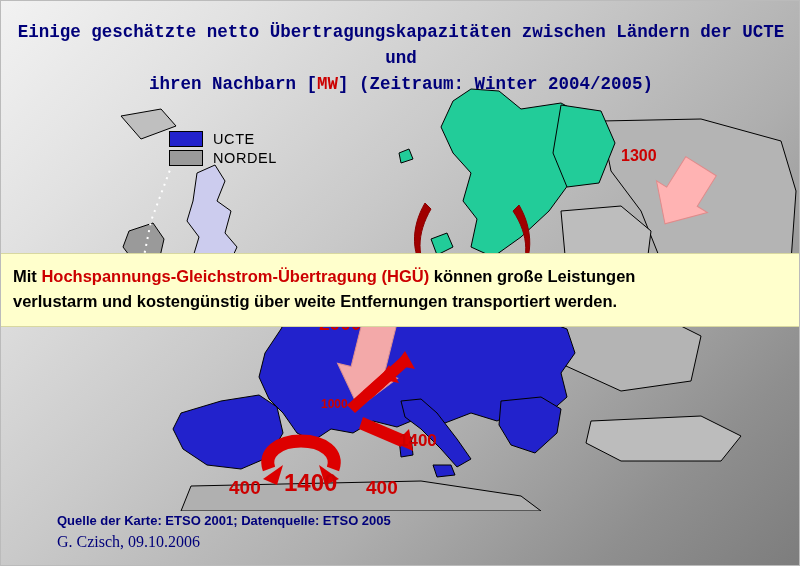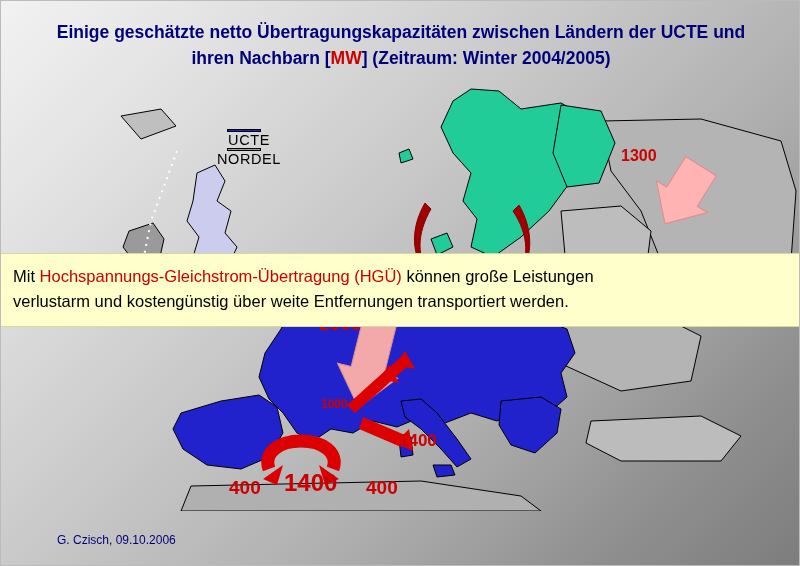--- a/index.html
+++ b/index.html
@@ -22,20 +22,21 @@
   #title {
     position: absolute;
     left: 16px;
     top: 18px;
     width: 768px;
     text-align: center;
     color: #00007a;
     font-weight: bold;
     font-size: 17.5px;
     line-height: 26px;
+    font-family: Liberation Mono, monospace;
   }
   #title .mw {
     color: #cc0000;
   }
 
   
   #map {
     position: absolute;
     left: 0;
     top: 60px;
@@ -50,21 +51,20 @@
   #legend {
     position: absolute;
     left: 168px;
     top: 128px;
     width: 160px;
   }
   .legend-row {
     display: flex;
     align-items: center;
     height: 19px;
-    flex-direction: column;
   }
   .legend-swatch {
     width: 34px;
     height: 16px;
     border: 1px solid #000000;
     box-sizing: border-box;
     margin-right: 10px;
   }
   .legend-label {
     color: #000000;
@@ -79,21 +79,21 @@
     left: 0;
     top: 252px;
     width: 800px;
     background: #ffffcc;
     border-top: 1px solid #d8d8a0;
     border-bottom: 1px solid #d8d8a0;
     padding: 10px 12px 12px 12px;
     box-sizing: border-box;
     color: #000000;
     font-size: 16.5px;
-    font-weight: normal;
+    font-weight: bold;
     line-height: 25px;
   }
   #banner .hg {
     color: #cc0000;
   }
 
   
   .num {
     position: absolute;
     color: #cc0000;
@@ -109,21 +109,22 @@
     top: 512px;
     color: #00007a;
     font-weight: bold;
     font-size: 13px;
   }
   #author {
     position: absolute;
     left: 56px;
     top: 532px;
     color: #00007a;
-    font-size: 12px;
+    font-size: 16px;
+    font-family: Liberation Serif, serif;
   }
 </style>
 </head>
 <body>
 
 <div id="slide">
 
   <div id="title">
     <span>Einige geschätzte netto Übertragungskapazitäten zwischen Ländern der UCTE und</span><br>
     <span>ihren Nachbarn [</span><span class="mw">MW</span><span>] (Zeitraum: Winter 2004/2005)</span>
@@ -215,15 +216,16 @@
   <div class="num" style="left:398px; top:430px; font-size:17px;">1400</div>
   <div class="num" style="left:228px; top:476px; font-size:19px;">400</div>
   <div class="num" style="left:283px; top:468px; font-size:24px;">1400</div>
   <div class="num" style="left:365px; top:476px; font-size:19px;">400</div>
 
   <div id="banner">
     <span>Mit </span><span class="hg">Hochspannungs-Gleichstrom-Übertragung (HGÜ)</span><span> können große Leistungen</span><br>
     <span>verlustarm und kostengünstig über weite Entfernungen transportiert werden.</span>
   </div>
 
+  <div id="source">Quelle der Karte: ETSO 2001; Datenquelle: ETSO 2005</div>
   <div id="author">G. Czisch, 09.10.2006</div>
 
 </div>
 
 </body></html>

